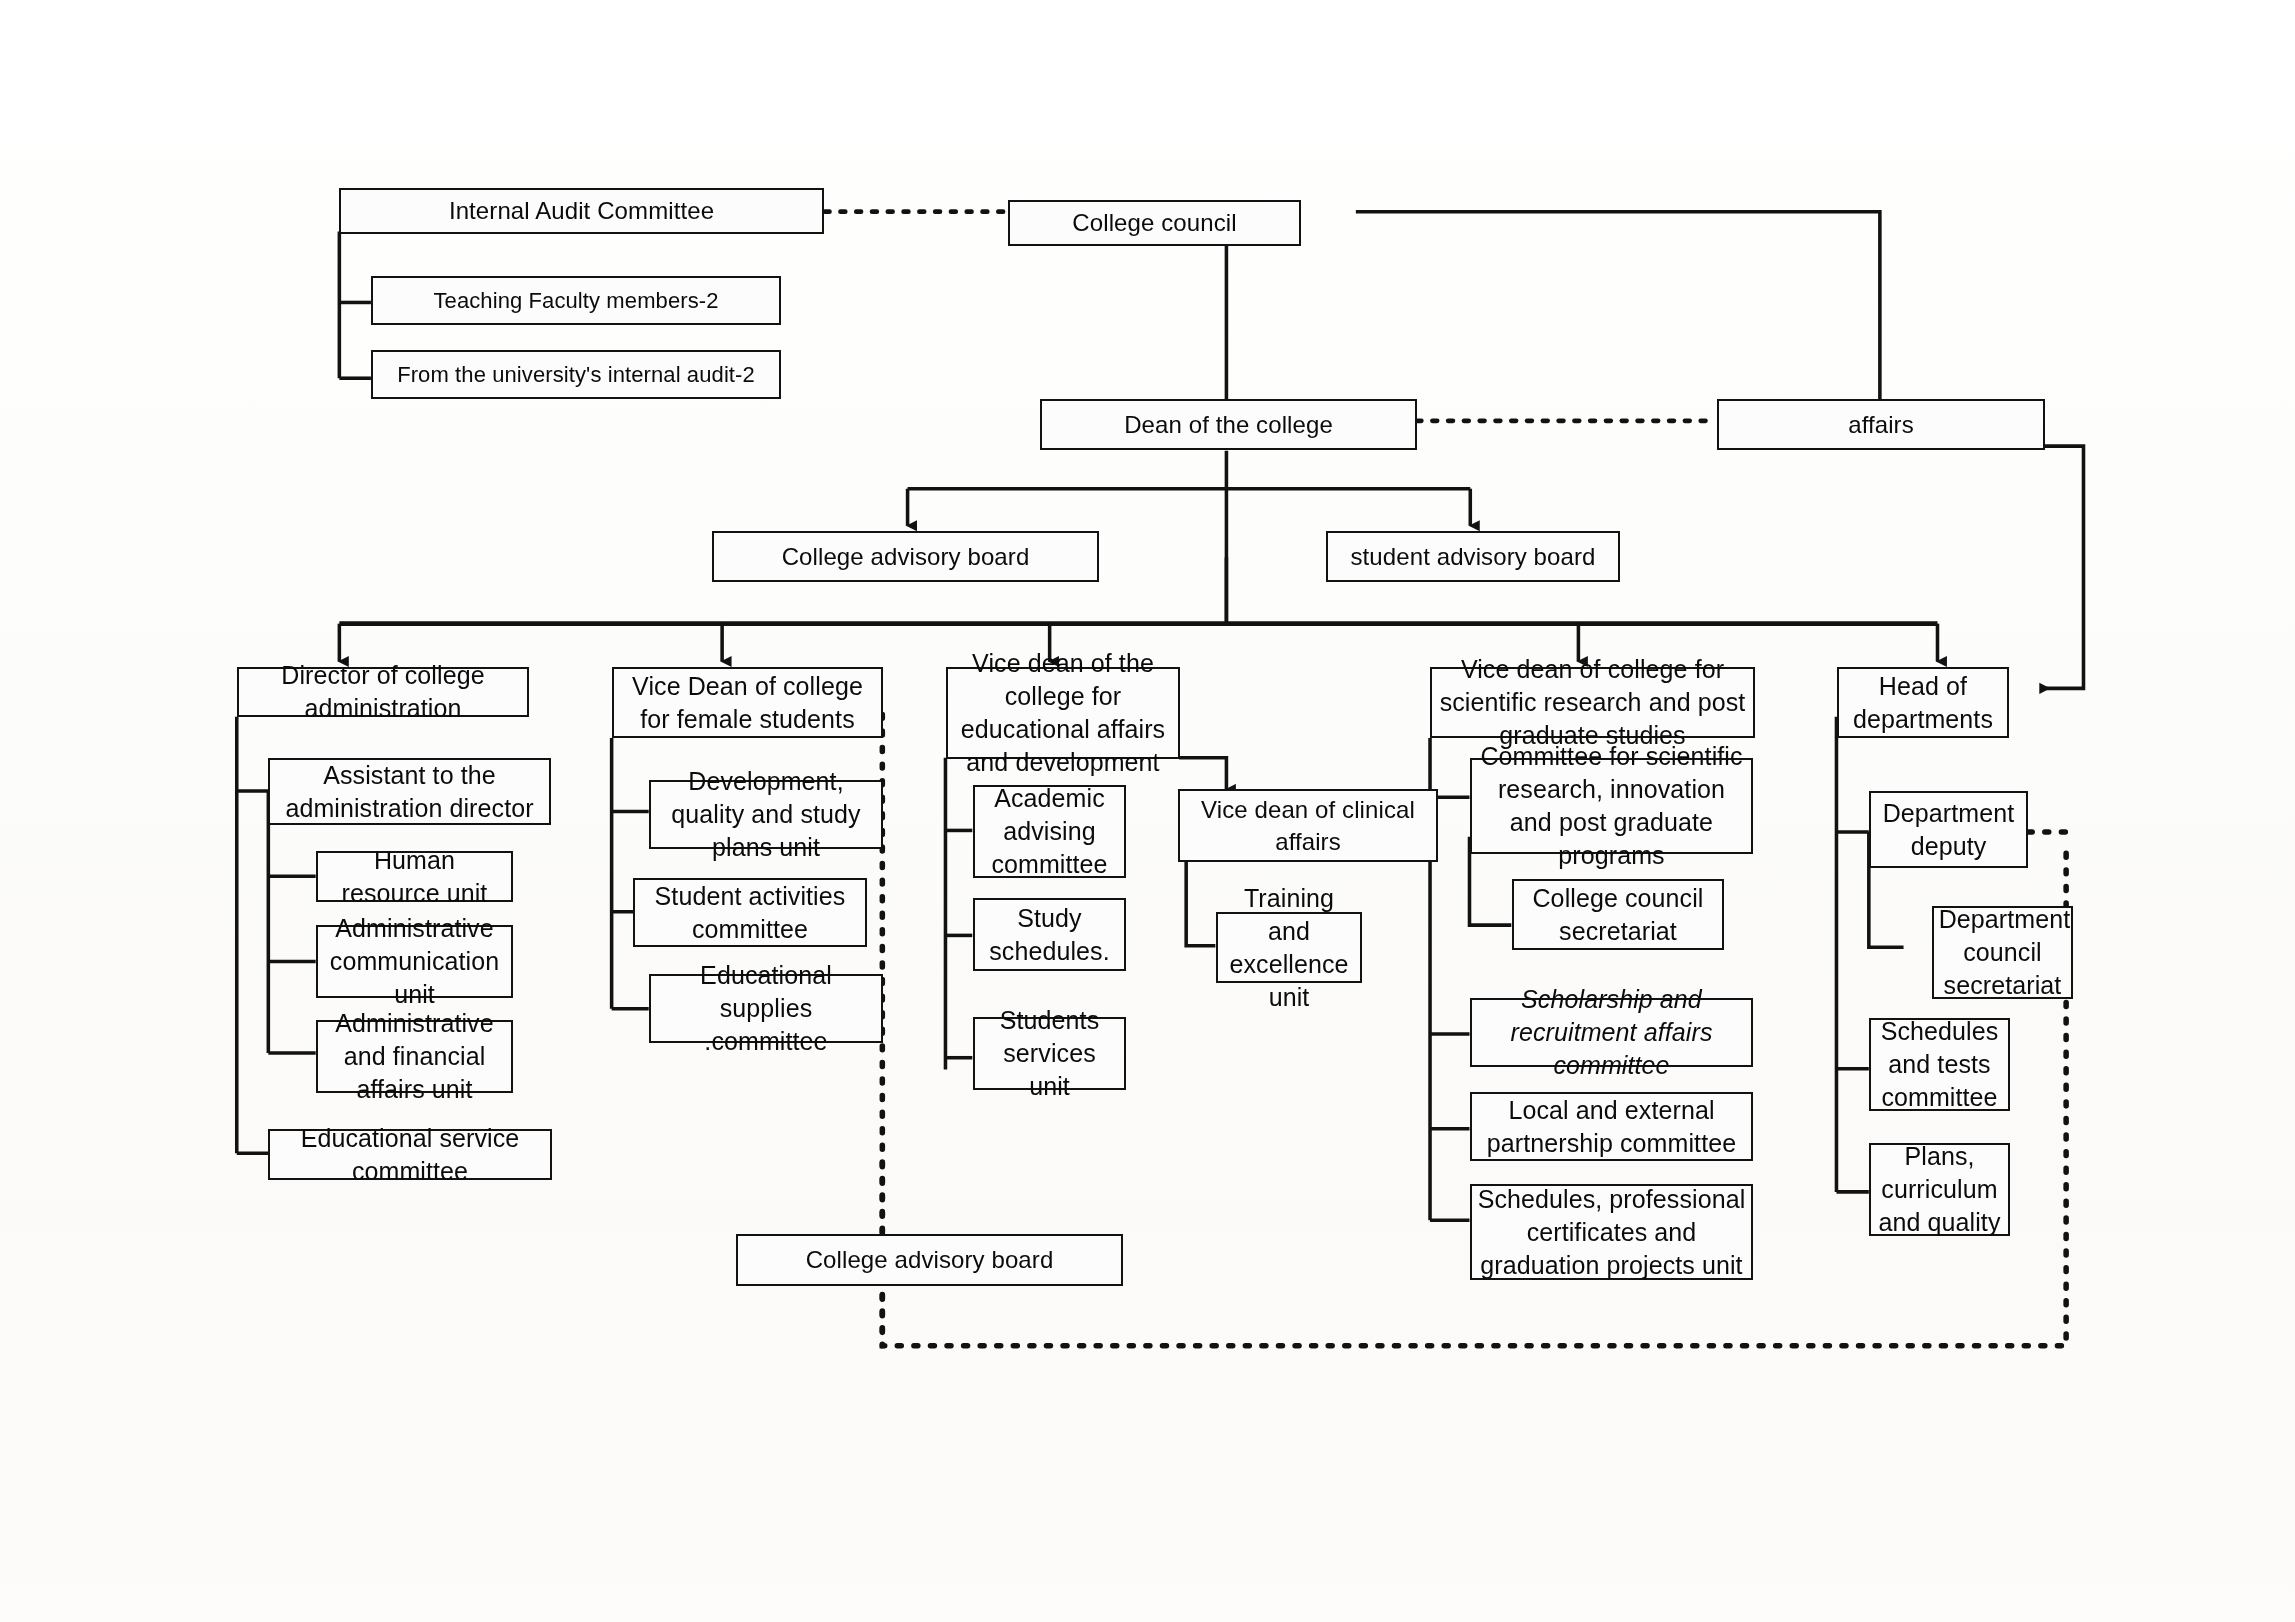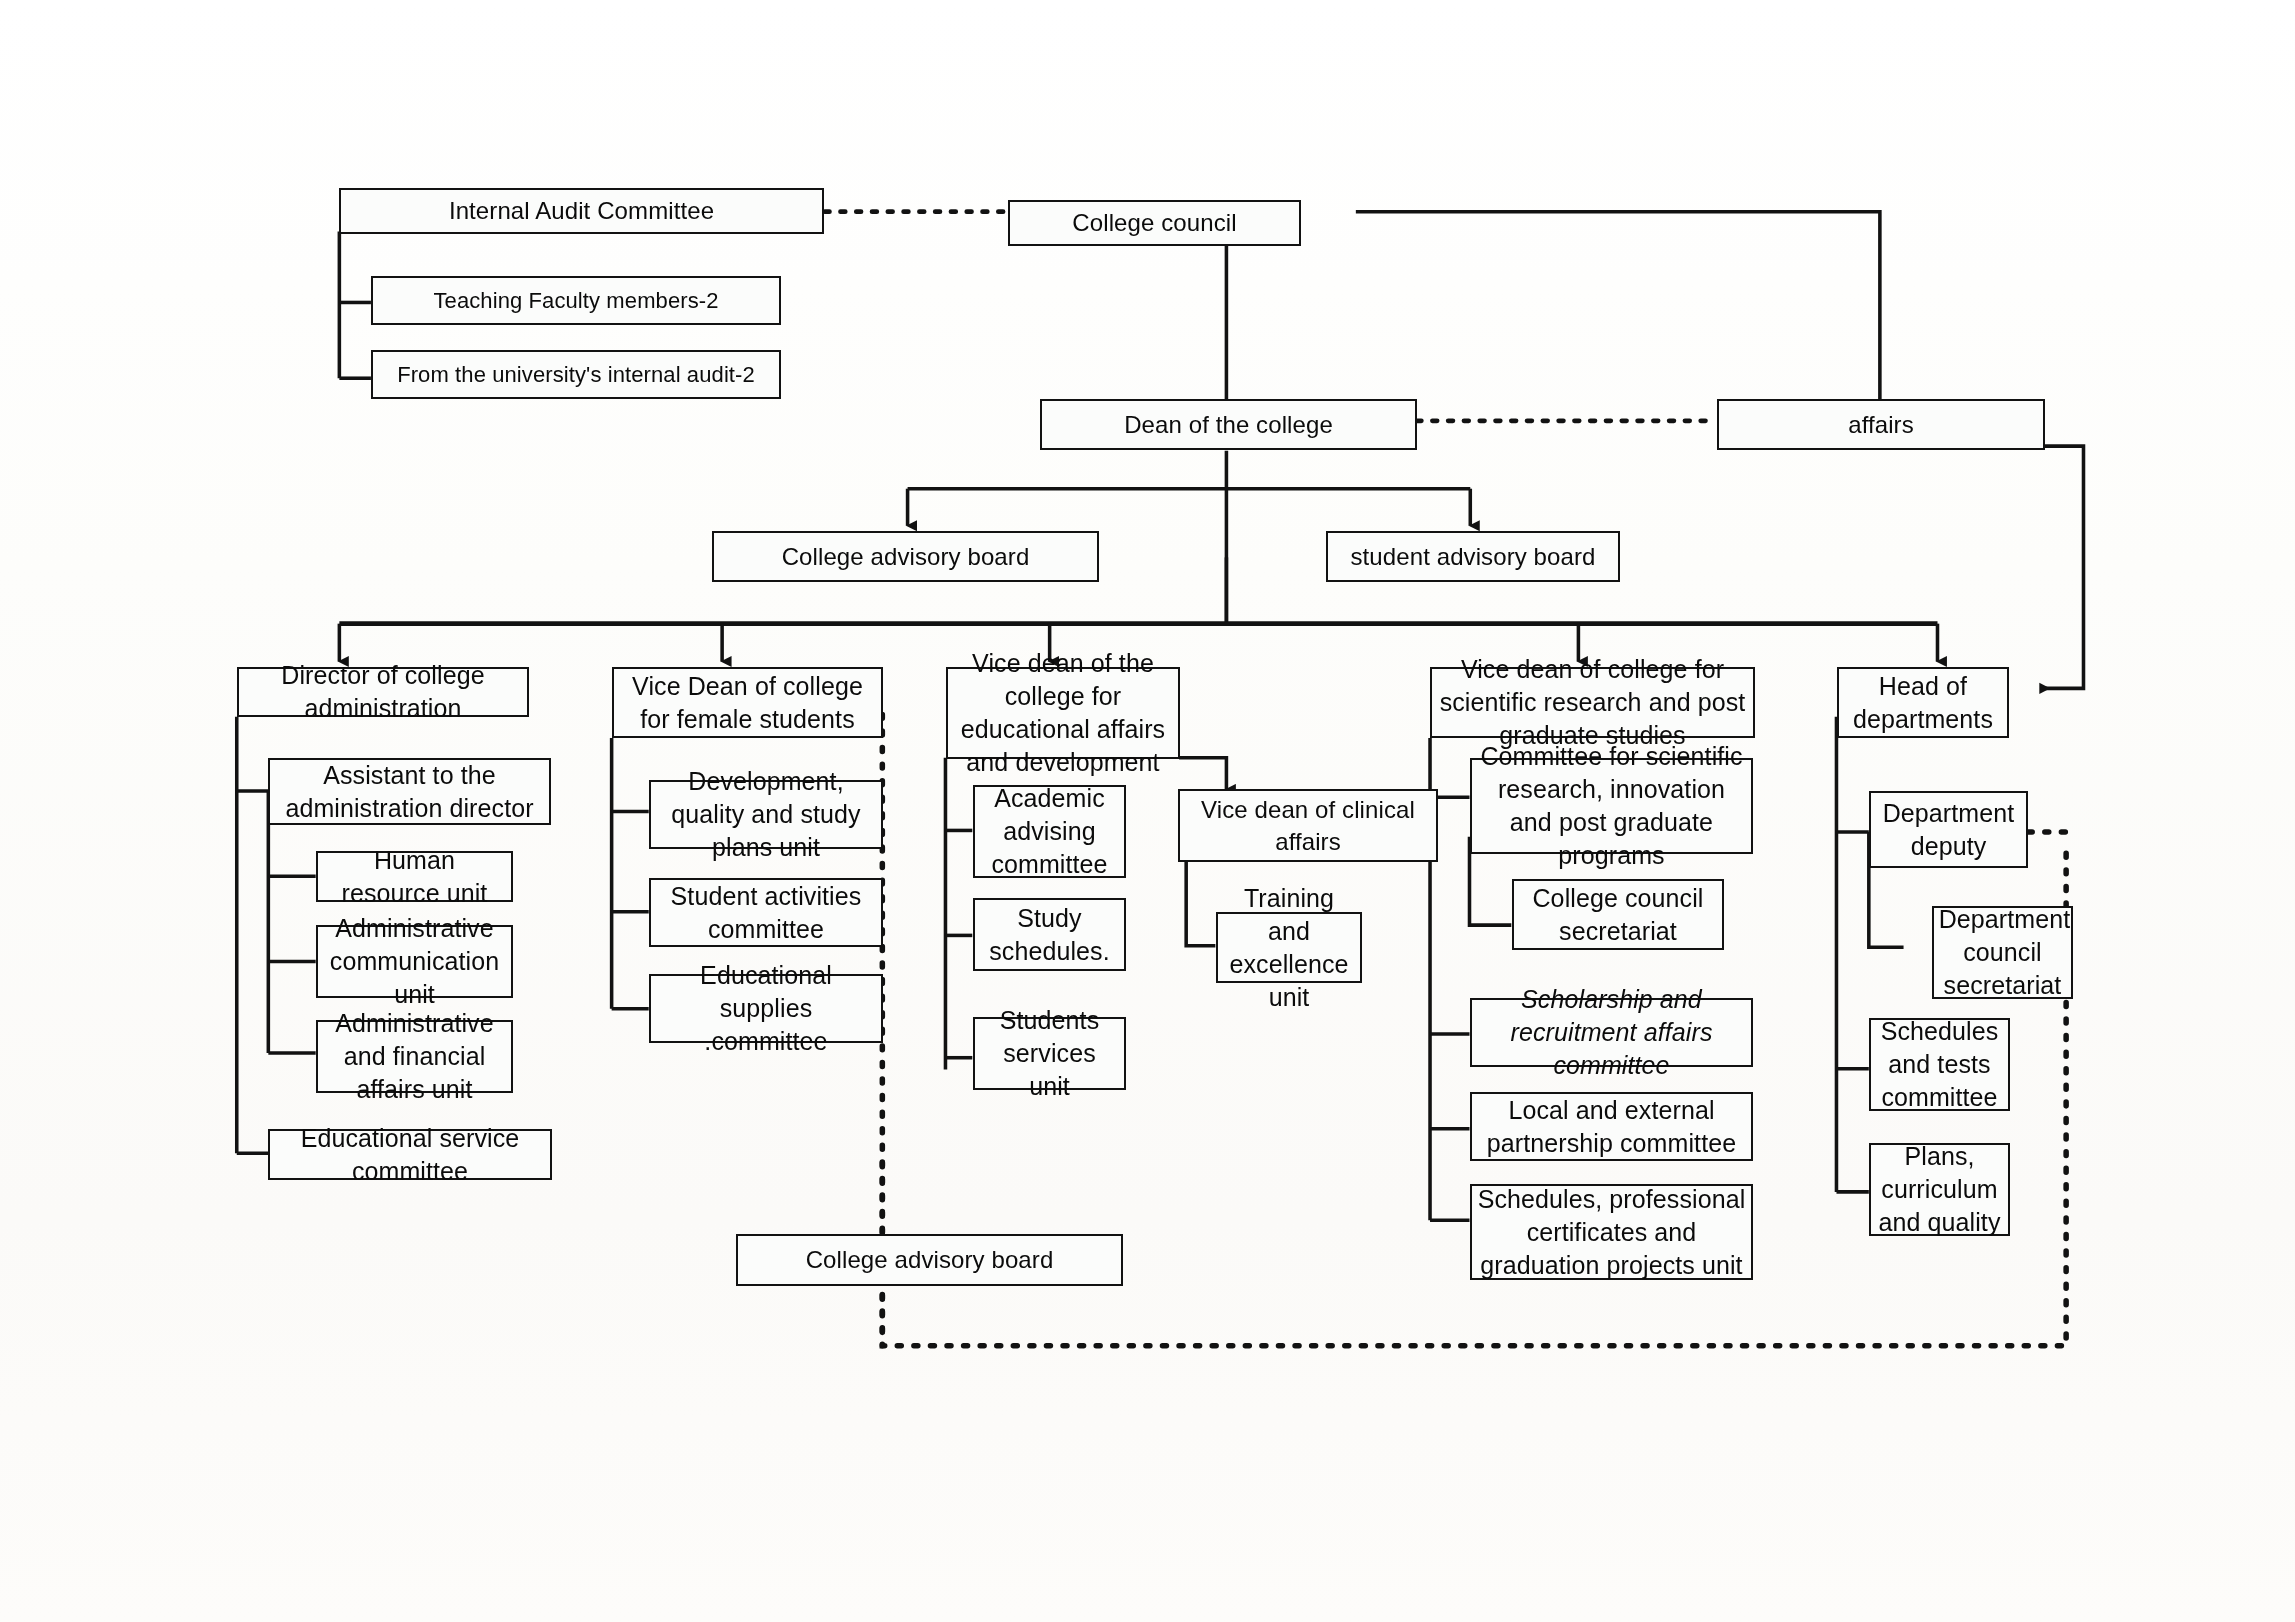--- a/index.html
+++ b/index.html
@@ -197,21 +197,21 @@
   </div>
 
   <div class="node sz-md" style="left:612px; top:667px; width:271px; height:71px;">
     <span>Vice Dean of college for female students</span>
   </div>
 
   <div class="node sz-md" style="left:649px; top:780px; width:234px; height:69px;">
     <span>Development, quality and study plans unit</span>
   </div>
 
-  <div class="node sz-md" style="left:649px; top:878px; width:234px; height:69px;justify-content:center;">
+  <div class="node sz-md" style="left:633px; top:878px; width:234px; height:69px;justify-content:center;">
     <span>Student activities committee</span>
   </div>
 
   <div class="node sz-md" style="left:649px; top:974px; width:234px; height:69px;">
     <span>Educational supplies .committee</span>
   </div>
 
   <div class="node sz-md" style="left:946px; top:667px; width:234px; height:92px;">
     <span>Vice dean of the college for educational affairs and development</span>
   </div>

